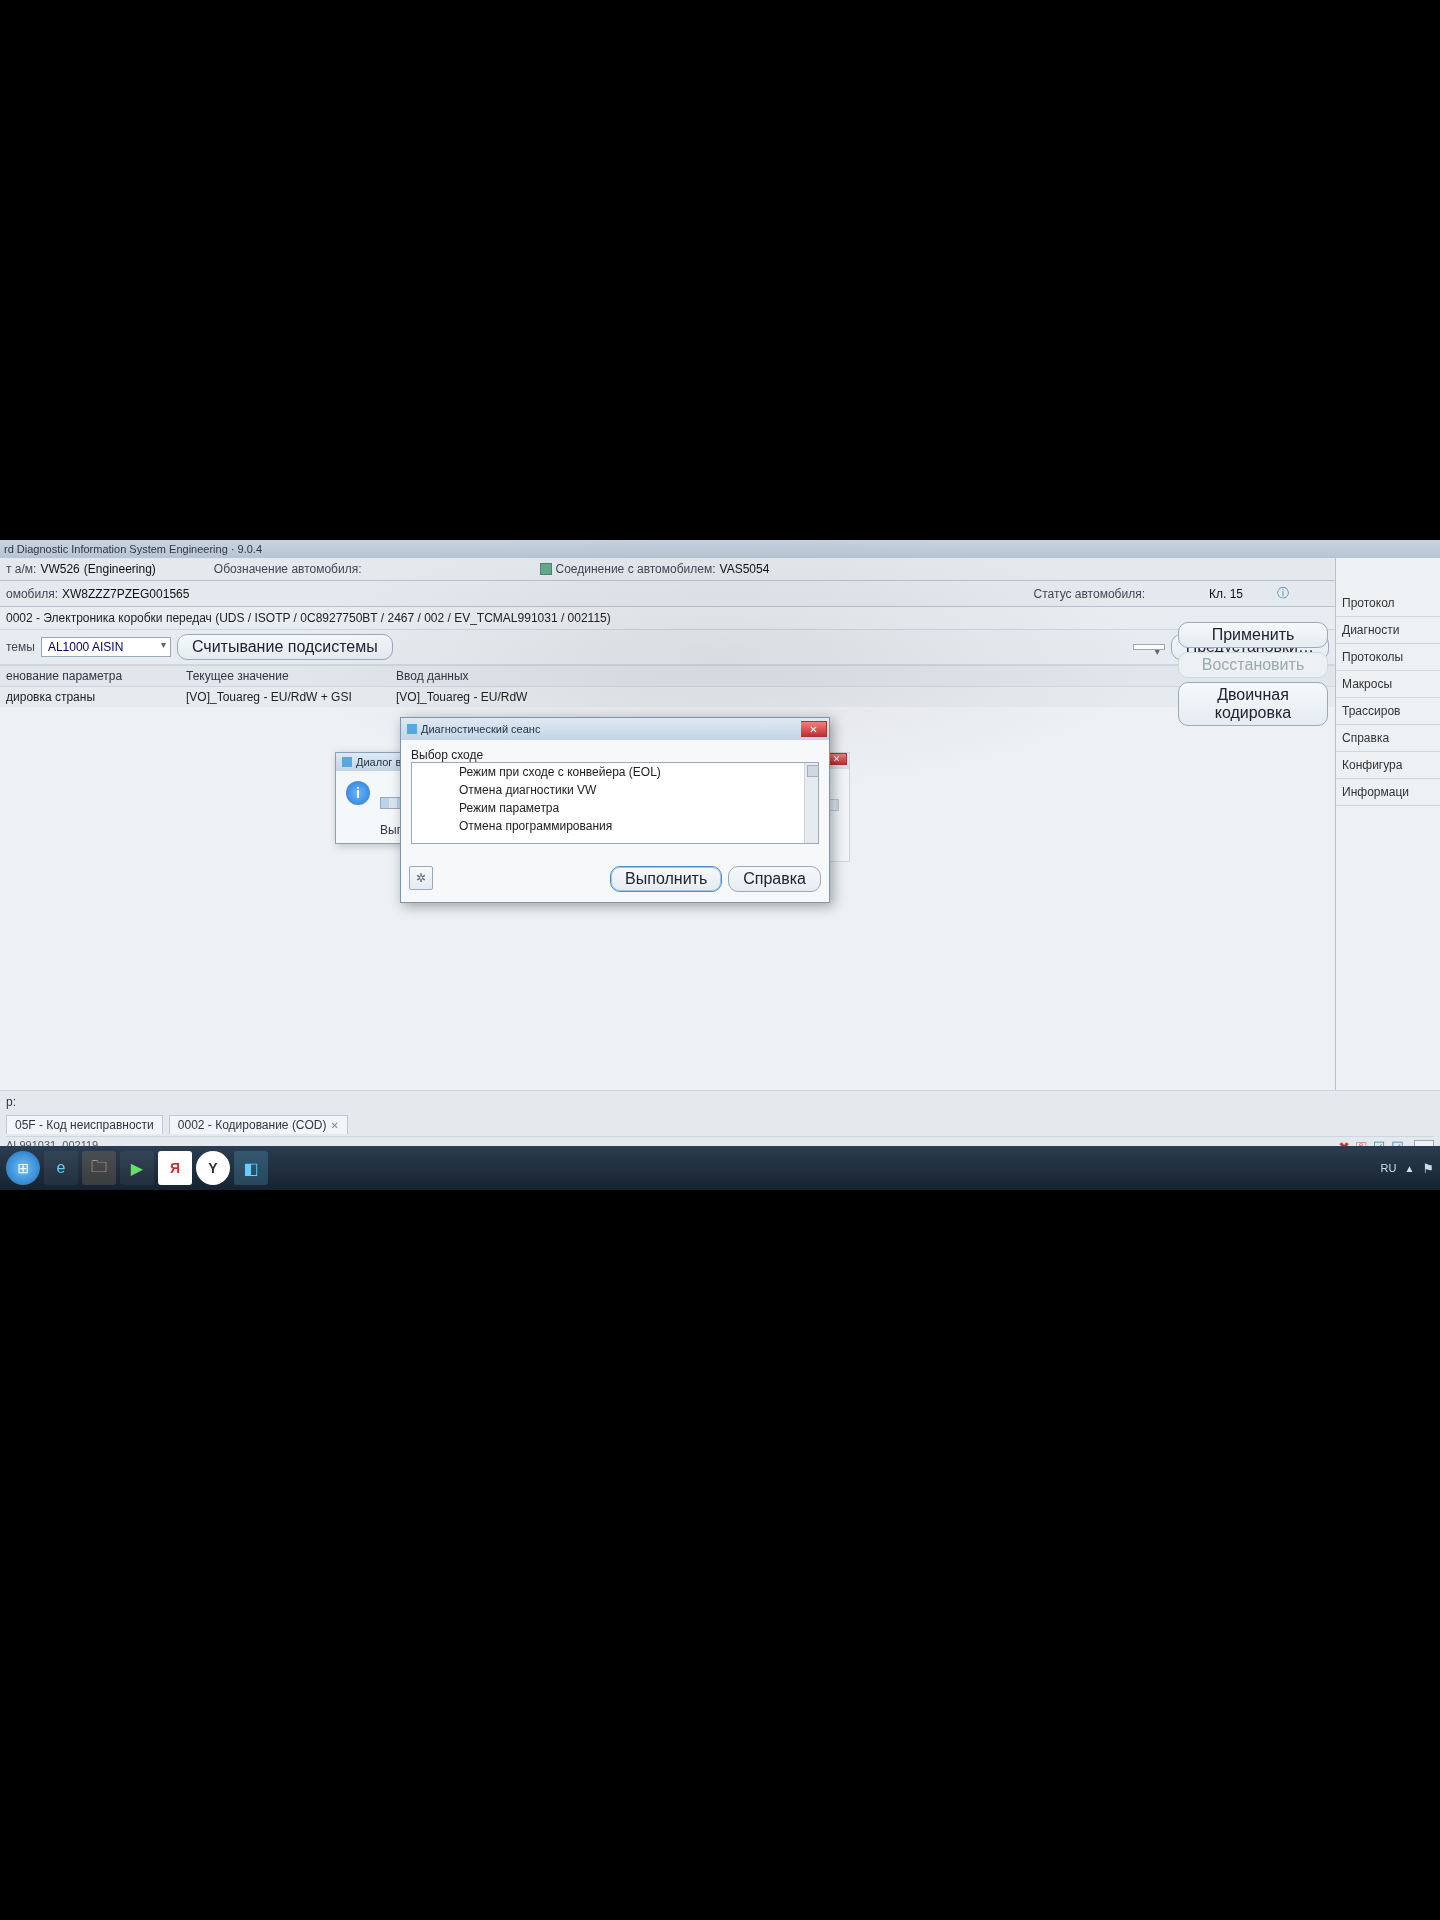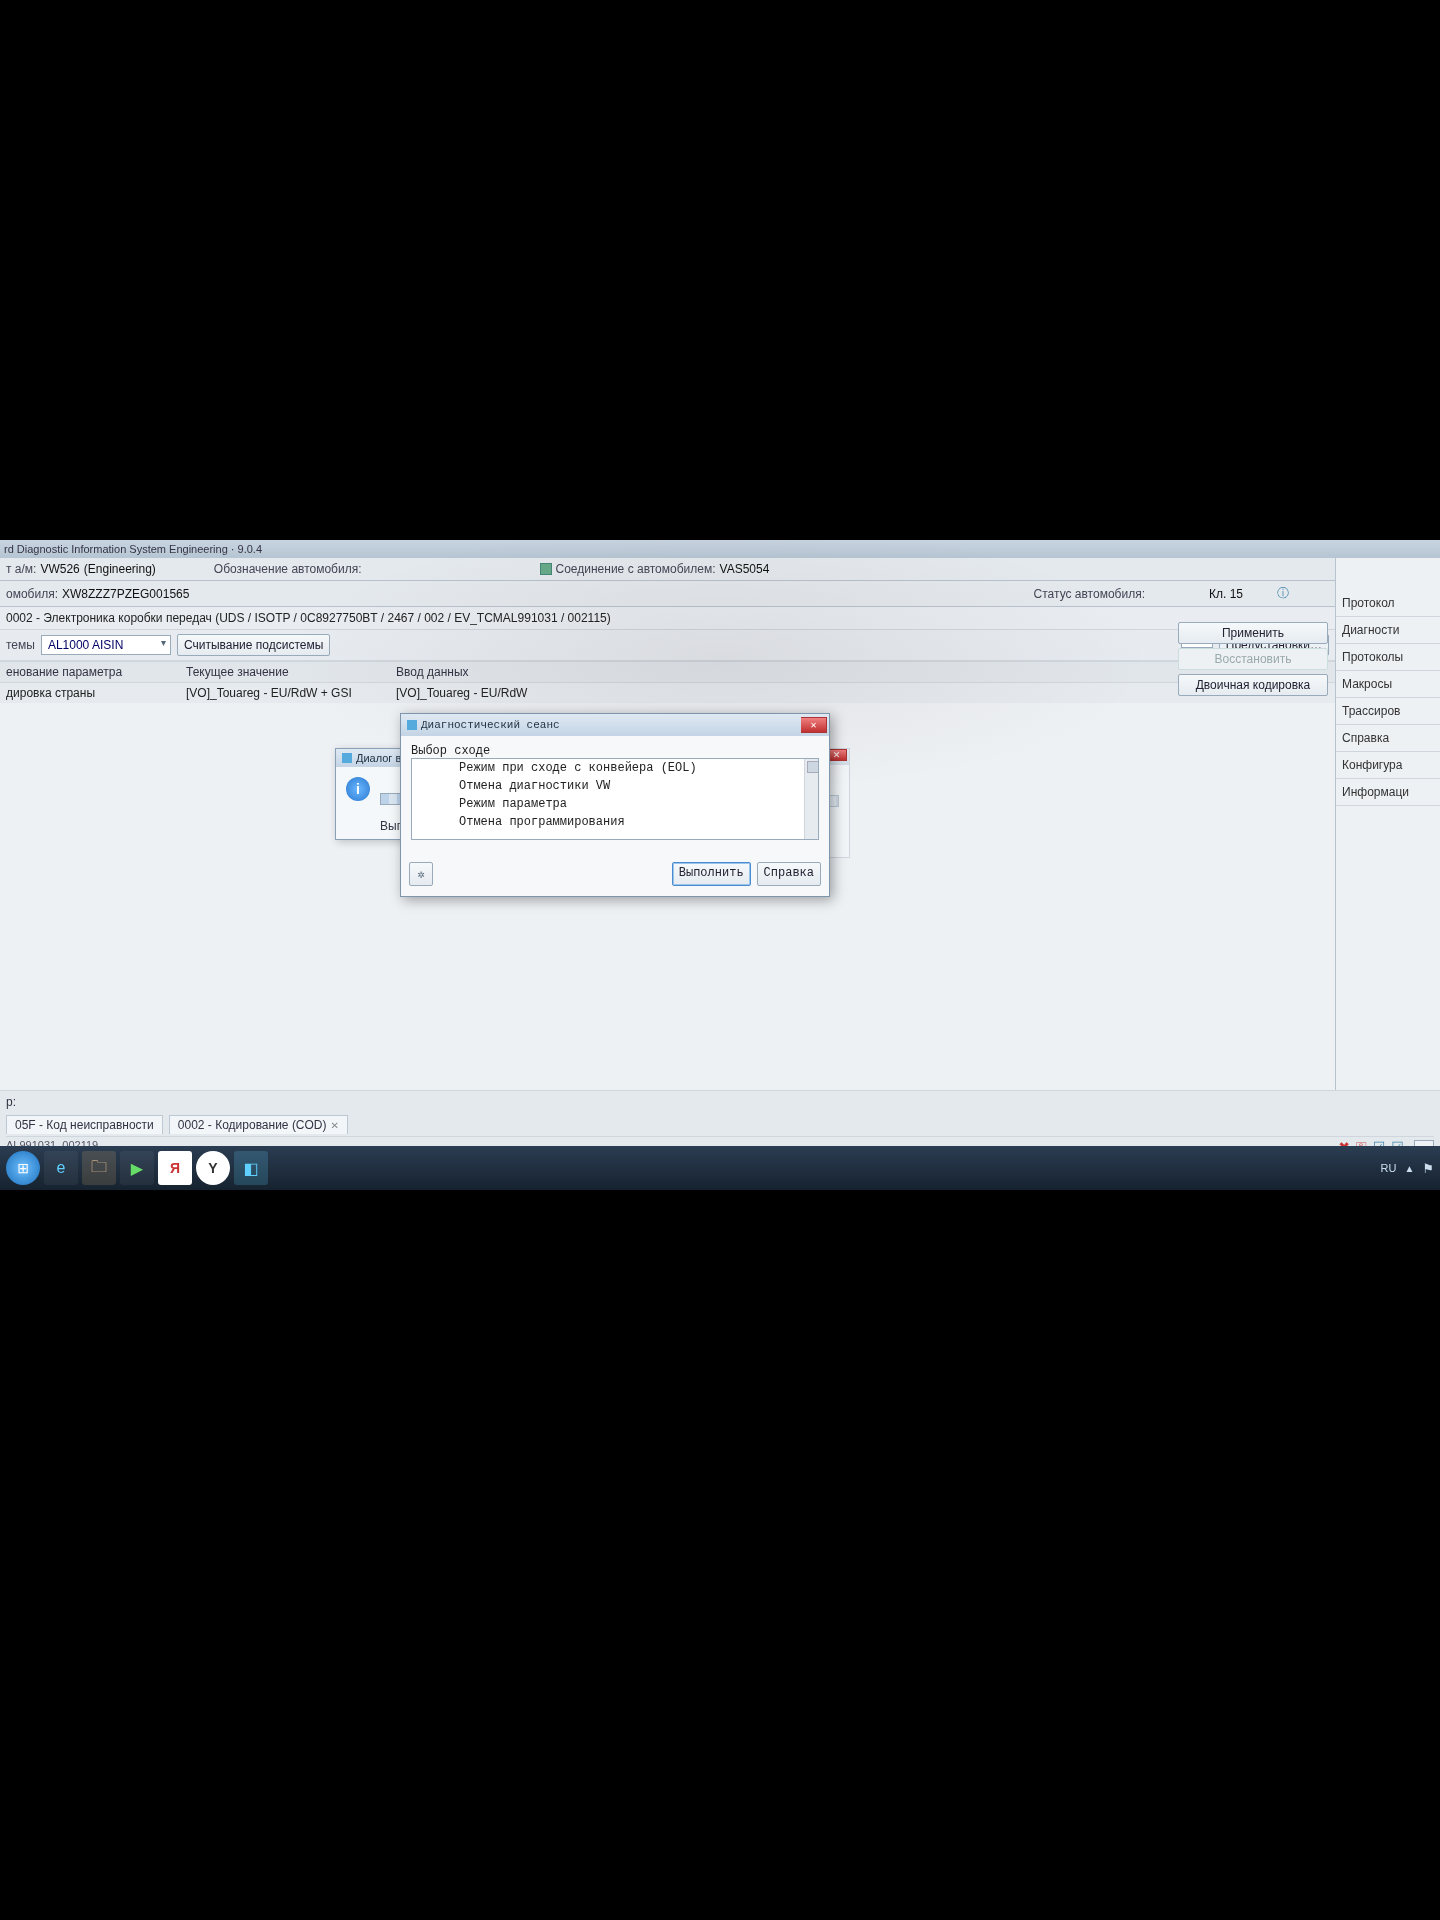--- a/index.html
+++ b/index.html
@@ -91,25 +91,25 @@
     content: "▾";
     position: absolute;
     right: 4px;
     top: 1px;
     font-size: 10px;
     color: #567;
   }
   .btn {
     background: linear-gradient(#f6f9fb, #e5ebf0);
     border: 1px solid #9ab;
-    border-radius: 2px;
-    padding: 3px 6px;
+    border-radius: 10px;
+    padding: 3px 14px;
     color: #223;
     cursor: pointer;
-    font-size: 12px;
+    font-size: 16px;
   }
   .btn.wide { min-width: 110px; text-align: center; }
   .btn.disabled { color: #9aa; border-color: #cdd; background: #eef1f3; }
   .right-buttons {
     position: absolute;
     right: 112px;
     top: 82px;
     display: flex;
     flex-direction: column;
     gap: 4px;
@@ -177,21 +177,20 @@
   
   .dlg-front {
     position: absolute;
     left: 400px;
     top: 10px;
     width: 430px;
     background: #f6f8fa;
     border: 1px solid #7d95ad;
     box-shadow: 3px 3px 12px rgba(0,0,0,.35);
     z-index: 5;
-    font-family: Liberation Mono, monospace;
   }
   .dlg-front .dlg-title { justify-content: space-between; padding-right:2px;}
   .winbtns { display:flex; gap:0; }
   .winbtn {
     width: 26px; height: 16px; font-size: 10px;
     display:flex; align-items:center; justify-content:center;
     background: linear-gradient(#f2f6fa,#d4dee8);
     border:1px solid #9ab; border-left:none;
   }
   .winbtn.close { background: linear-gradient(#f08080,#c03030); color:#fff; border-color:#a33; }

